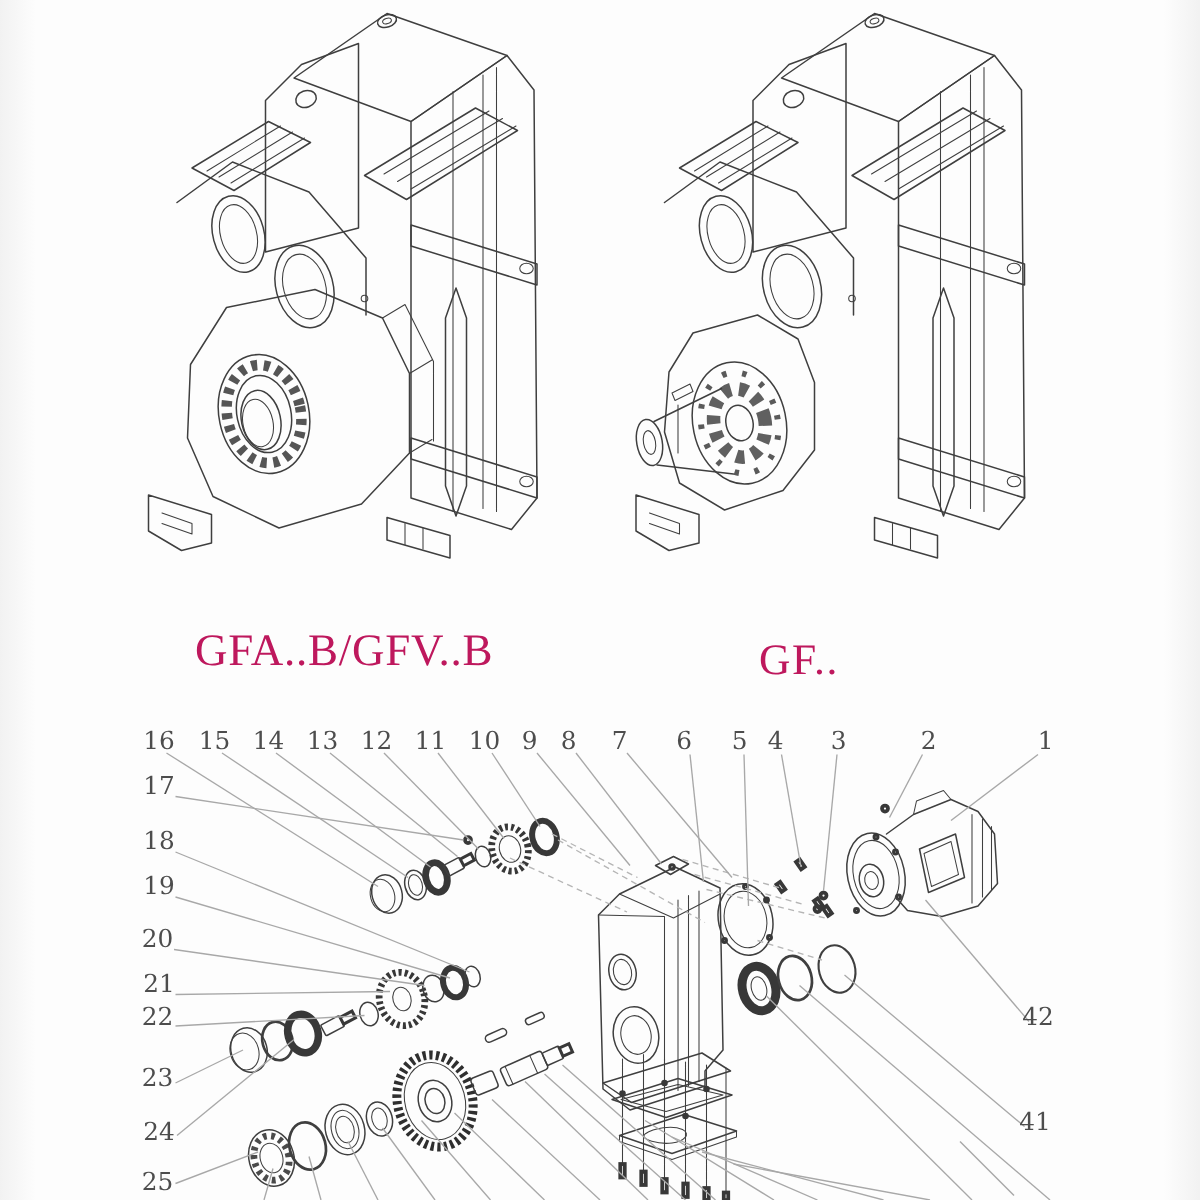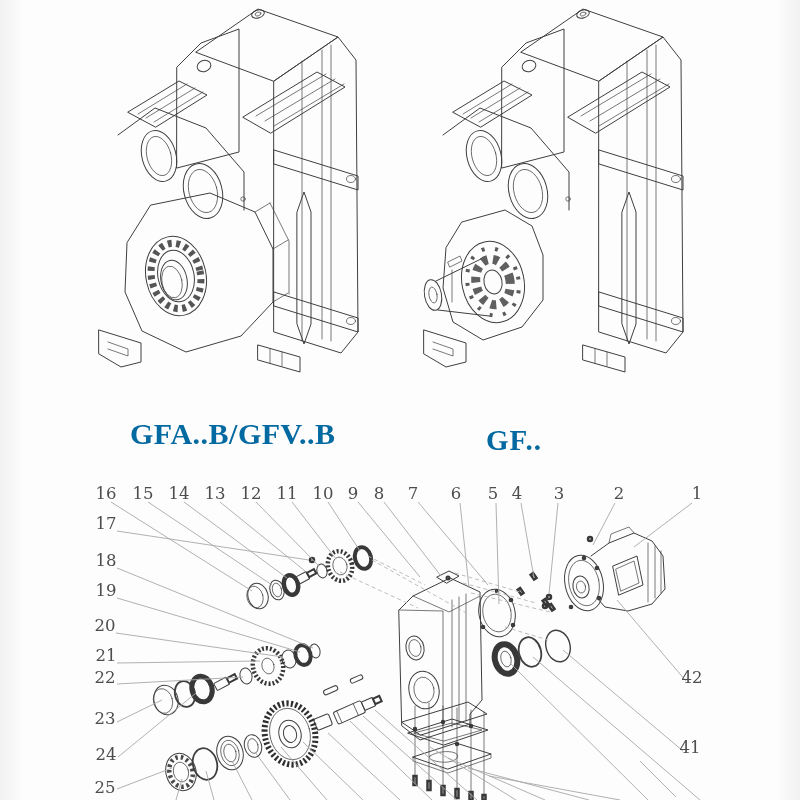--- a/index.html
+++ b/index.html
@@ -8,23 +8,23 @@
     background:#fdfdfd;overflow:hidden;
     font-family:"Liberation Serif","DejaVu Serif",serif;
   }
   
   .page::before{content:"";position:absolute;inset:0;pointer-events:none;
     background:linear-gradient(90deg,rgba(190,190,190,.18) 0,rgba(255,255,255,0) 3%,rgba(255,255,255,0) 97%,rgba(190,190,190,.18) 100%);}
   svg.art{position:absolute;left:0;top:0;width:800px;height:800px;}
   .ln{fill:none;stroke:#3f3f3f;stroke-width:1;stroke-linejoin:round;stroke-linecap:round;}
   .thin{stroke-width:.7;}
   .darkring{fill:none;stroke:#383838;}
-  .label{position:absolute;color:#0369a1;font-weight:bold;white-space:nowrap;}
+  .label{position:absolute;color:#be185d;font-weight:normal;white-space:nowrap;}
   .label-left{left:130px;top:417px;font-size:30px;letter-spacing:.5px;}
-  .label-right{left:486px;top:424px;font-size:29px;letter-spacing:1px;}
+  .label-right{left:506px;top:424px;font-size:29px;letter-spacing:1px;}
   text.co{font-family:"DejaVu Serif","Liberation Serif",serif;font-size:16.5px;fill:#4d4d4d;text-anchor:middle;}
   line.lead{stroke:#a8a8a8;stroke-width:.9;}
   line.dash{stroke:#b5b5b5;stroke-width:.9;stroke-dasharray:4 3;}
 </style>
 </head>
 <body>
 
 <div class="page">
   <svg class="art" viewBox="0 0 800 800" aria-hidden="true">
     <defs>

